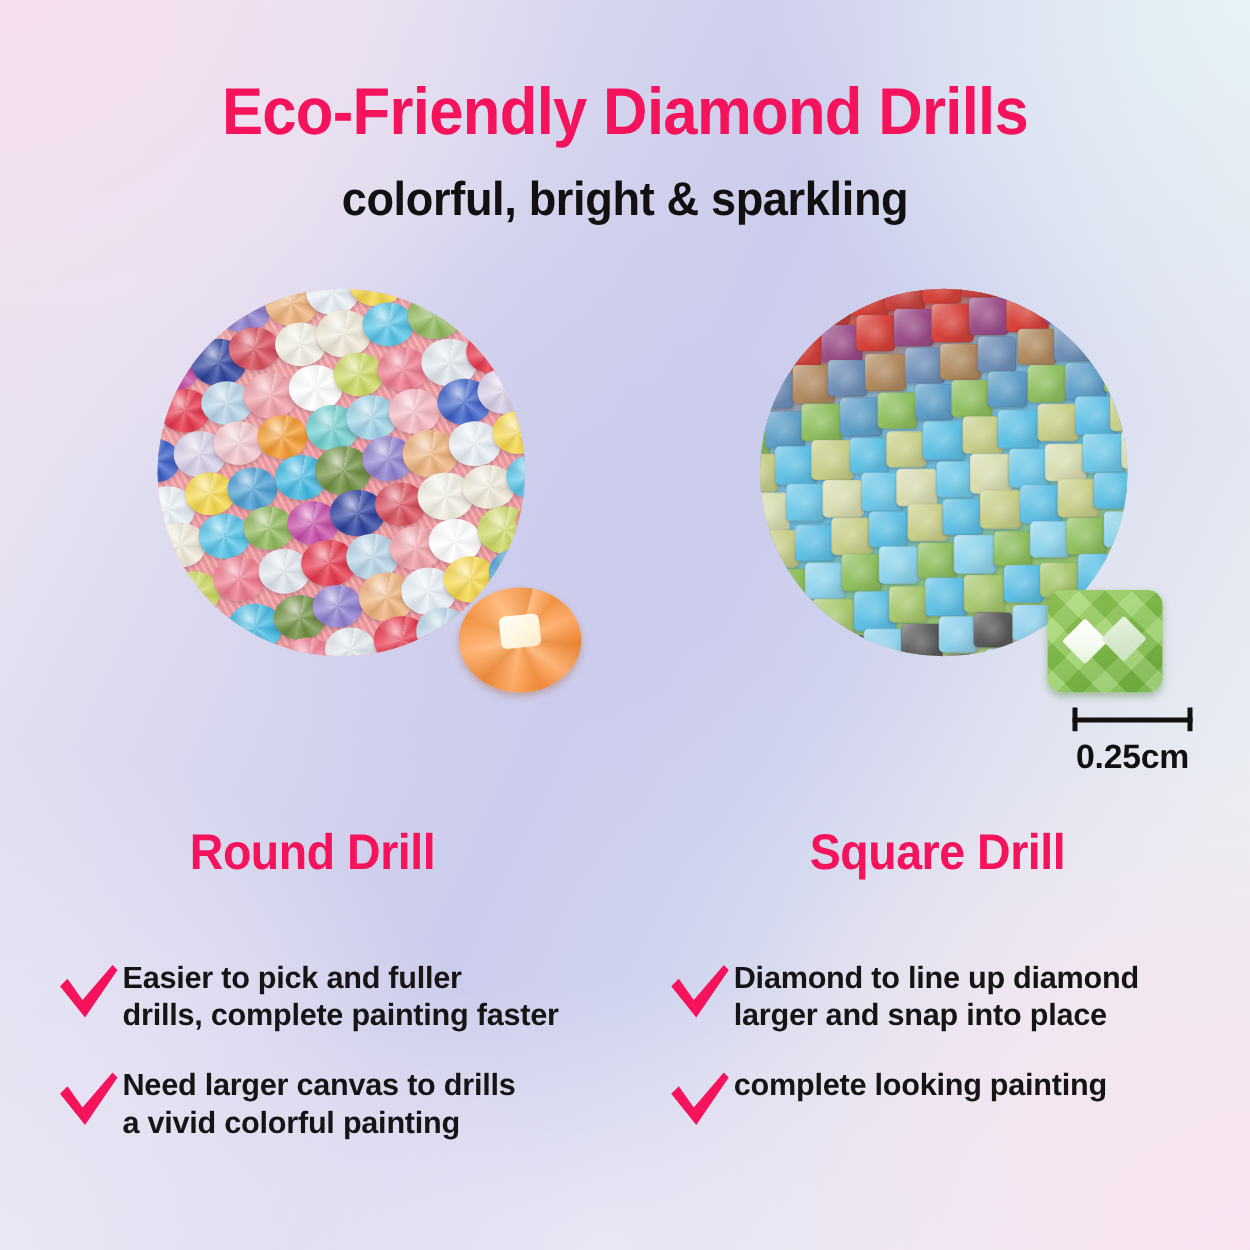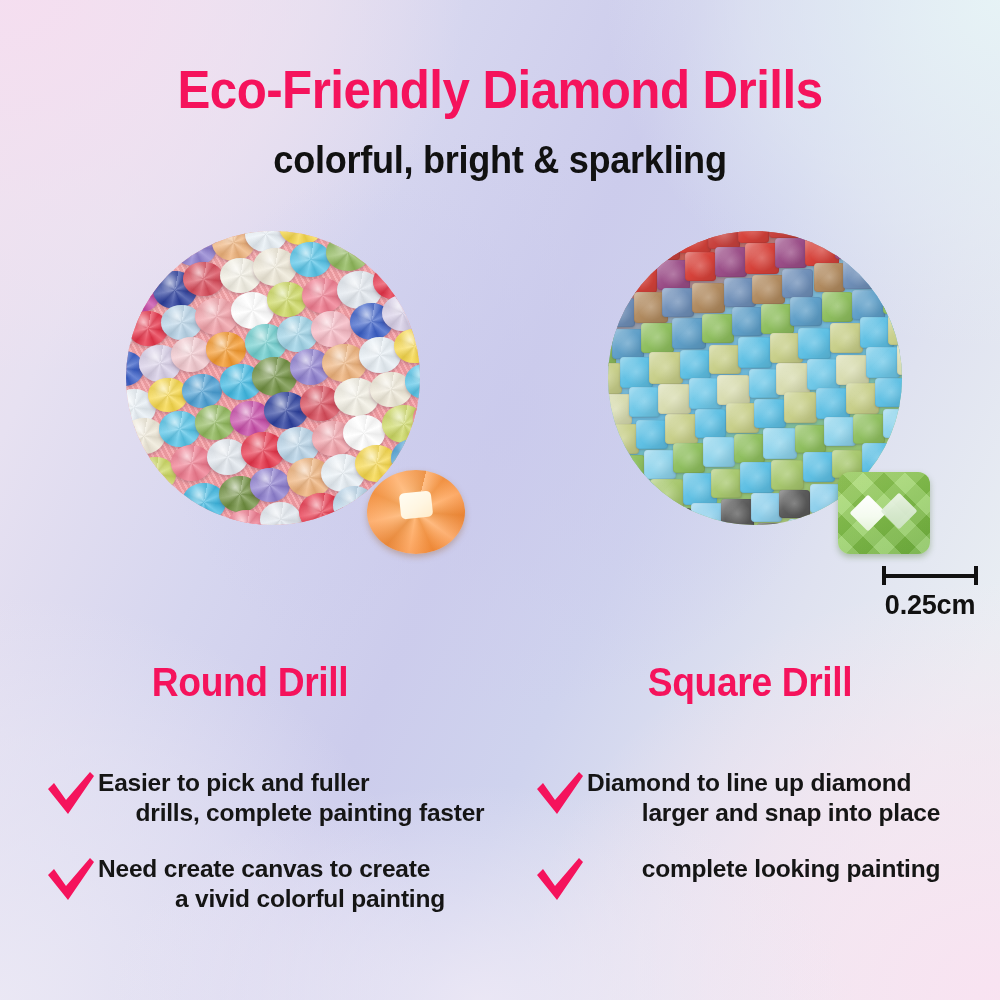--- a/index.html
+++ b/index.html
@@ -247,21 +247,21 @@
     top: 26px;
     background: linear-gradient(135deg, #f2f8ee 0%, #dcebd6 55%, #cfe4c6 100%);
     opacity: 0.92;
   }
 
   
   .measure {
     position: absolute;
   }
   #round-measure { left: 357px; top: 566px; }
-  #square-measure { left: 882px; top: 566px; }
+  #square-measure { left: 858px; top: 566px; }
   .measure-bar {
     position: relative;
     height: 18px;
   }
   .measure-bar .line {
     position: absolute;
     left: 0;
     top: 8px;
     height: 4px;
     background: #111111;
@@ -334,21 +334,21 @@
   }
   .feature-text {
     flex: 1 1 auto;
     font-size: 24.5px;
     font-weight: bold;
     color: #151515;
     line-height: 1.23;
     letter-spacing: -0.2px;
     padding-top: 2px;
   }
-  .feature-text .l2 { display: block; text-align: center; }
+  .feature-text .l2 { display: block; }
 </style>
 </head>
 <body>
 
 <div id="poster">
 
   <div class="bg-layer bg-base"></div>
   <div class="bg-layer bg-tl"></div>
   <div class="bg-layer bg-tr"></div>
   <div class="bg-layer bg-bl"></div>
@@ -605,21 +605,21 @@
         <span class="l2">drills, complete painting faster</span>
       </span>
     </div>
     <div class="feature">
       <span class="check-icon">
         <svg viewBox="0 0 54 48" width="54" height="48" aria-hidden="true">
           <path d="M4 19 L10 13 L22 30 L46 2 L50 6 L24 44 Z" fill="#f5135c"></path>
         </svg>
       </span>
       <span class="feature-text">
-        <span>Need create canvas to create</span>
+        <span>Need larger canvas to drills</span>
         <span class="l2">a vivid colorful painting</span>
       </span>
     </div>
   </div>
 
   <div class="features" id="square-features">
     <div class="feature">
       <span class="check-icon">
         <svg viewBox="0 0 54 48" width="54" height="48" aria-hidden="true">
           <path d="M4 19 L10 13 L22 30 L46 2 L50 6 L24 44 Z" fill="#f5135c"></path>

